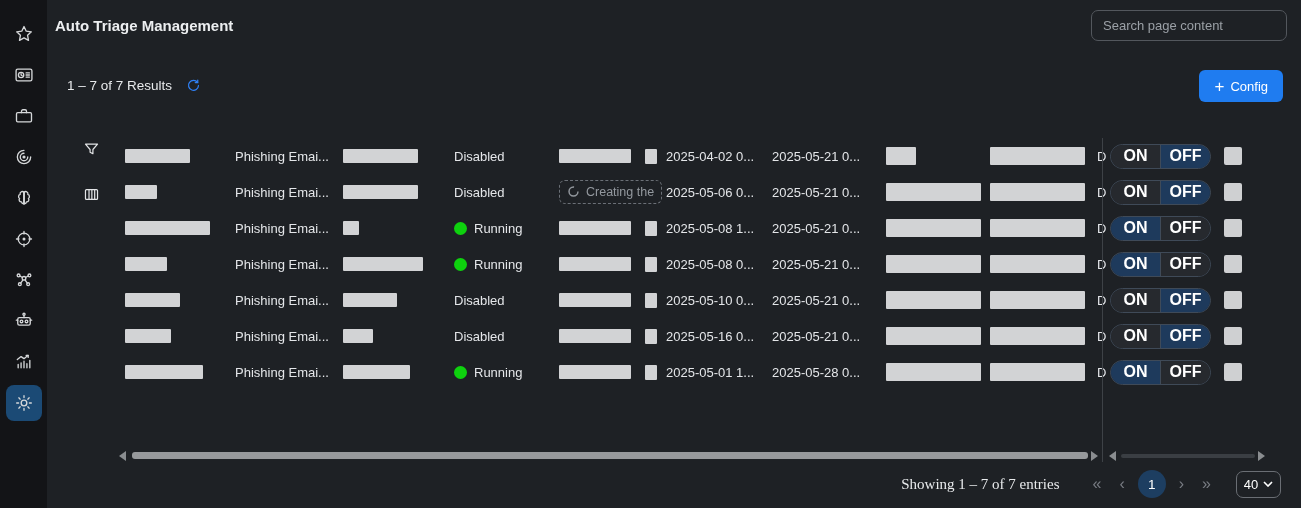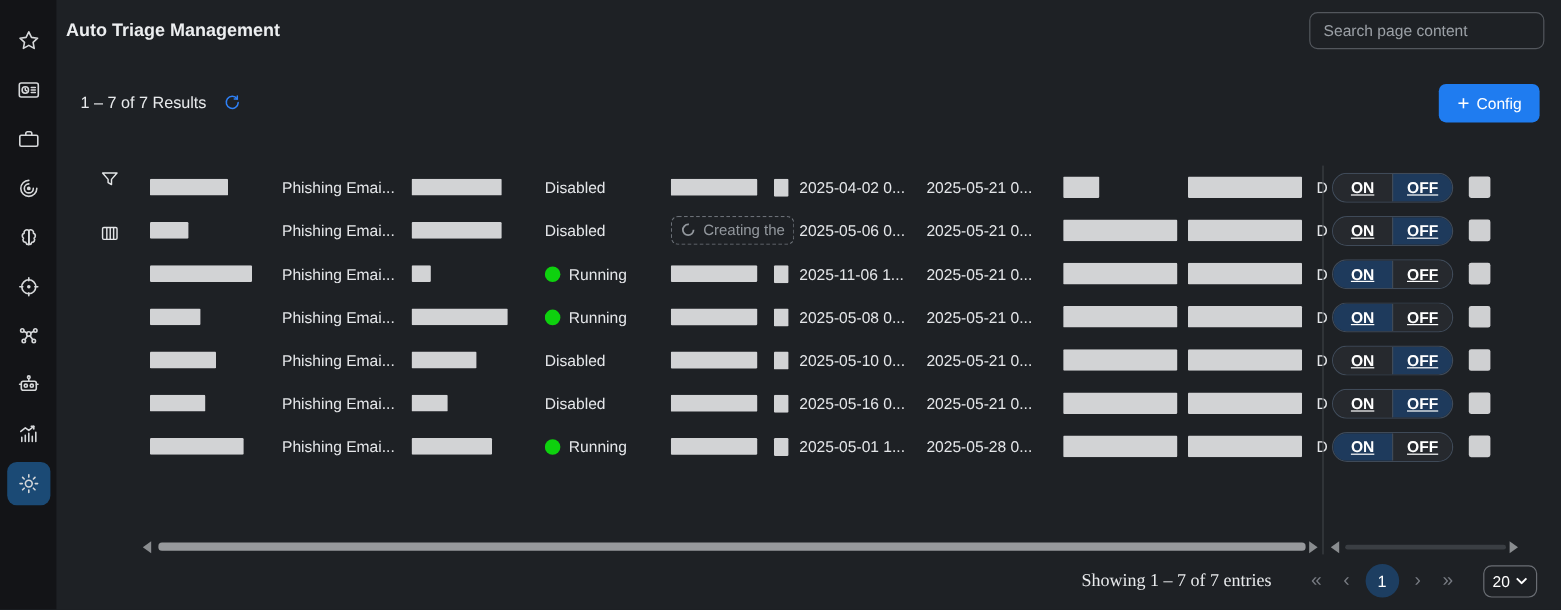--- a/index.html
+++ b/index.html
@@ -42,21 +42,21 @@
   .c5{width:106px}.c6{width:114px}.c7{width:104px}.c8{width:107px}
   .c9{width:13px; overflow:hidden}
   .c10{flex:1}
   .redact { background:#d2d3d5; height:14px; border-radius:1px; }
   .redact.tall { height:18px; }
   .inbox-sq { width:12px; height:15px; background:#d2d3d5; margin-left:14px; border-radius:1px; }
   .dot { width:13px; height:13px; border-radius:50%; background:#0ed10e; margin-right:7px; flex:none; }
   .creating-chip { display:inline-flex; align-items:flex-start; gap:6px; border:1px dashed #6b7077; border-radius:6px; padding:4px 7px; color:#93989e; font-size:12.5px; max-width:100%; }
   .creating-chip svg { stroke:#93989e; fill:none; stroke-width:1.8; flex:none; }
   .toggle { display:inline-flex; width:101px; height:25px; border:1px solid #3f4a58; border-radius:14px; overflow:hidden; flex:none; cursor:pointer; }
-  .seg { flex:1; display:flex; align-items:center; justify-content:center; font-size:13px; font-weight:bold; color:#fff; background:#26292e;text-decoration:underline; }
+  .seg { flex:1; display:flex; align-items:center; justify-content:center; font-size:16px; font-weight:bold; color:#fff; background:#26292e; }
   .seg + .seg { border-left:1px solid #3f4a58; }
   .seg.active { background:#1e3a5c; }
   .action-sq { width:18px; height:18px; background:#cfd0d2; border-radius:2px; margin-left:13px; cursor:pointer; flex:none; }
 
   .pin-divider { position:absolute; left:1102px; top:138px; width:1px; height:324px; background:#3e4247; }
 
   
   .hscroll { position:absolute; left:0; top:449px; width:1301px; height:12px; }
   .sb-thumb { position:absolute; left:132px; top:3px; width:956px; height:7px; background:#97999c; border-radius:3px; cursor:grab; }
   .sb-track2 { position:absolute; left:1121px; top:5px; width:134px; height:4px; background:#3a3e43; border-radius:2px; }
@@ -271,21 +271,21 @@
         </div>
     <div class="td c3">
       <span class="dot"></span>
       <span>Running</span>
     </div>
     <div class="td c4">
       <div class="redact" style="width:72px"></div>
       <div class="inbox-sq"></div>
 
     </div>
-    <div class="td c5">2025-11-06 1...</div>
+    <div class="td c5">2025-05-08 1...</div>
     <div class="td c6">2025-05-21 0...</div>
     <div class="td c7">
           <div class="redact tall" style="width: 95px;"></div>
         </div>
     <div class="td c8">
           <div class="redact tall" style="width: 95px;"></div>
         </div>
     <div class="td c9">D</div>
     <div class="td c10">
       <span class="toggle">
@@ -445,18 +445,18 @@
 </div>
 
 <div class="footer">
   <span class="showing">Showing 1 – 7 of 7 entries</span>
   <span class="pg-arrow">«</span>
   <span class="pg-arrow">‹</span>
   <span class="pg-current">1</span>
   <span class="pg-arrow">›</span>
   <span class="pg-arrow">»</span>
   <span class="page-size">
-    <span>20</span>
+    <span>40</span>
     <svg width="10" height="6" viewBox="0 0 10 6">
         <path d="M1 1l4 4 4-4"></path>
       </svg>
   </span>
 </div>
 
 </body></html>

